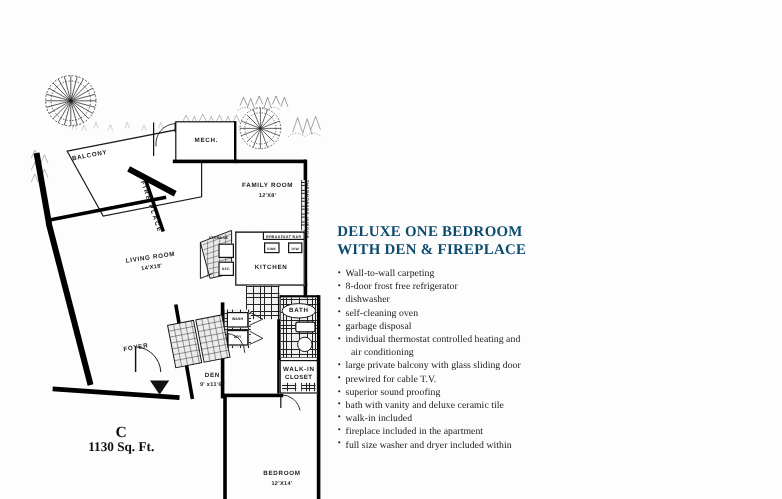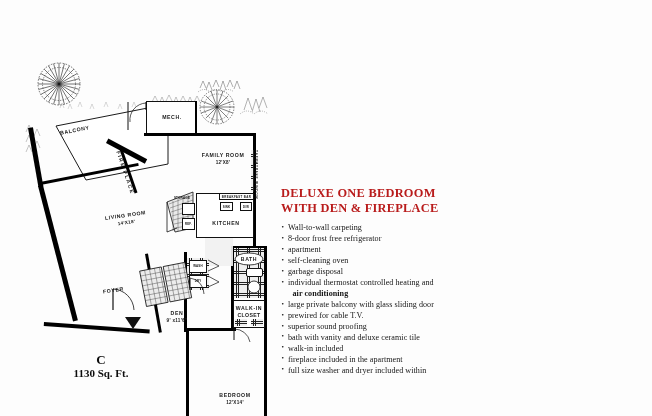--- a/index.html
+++ b/index.html
@@ -81,21 +81,21 @@
     top: 186px;
     width: 230px;
   }
   #desc h1 {
     margin: 0;
     font-family: "Liberation Serif", serif;
     font-weight: bold;
     font-size: 12.4px;
     line-height: 1.22;
     letter-spacing: 0.25px;
-    color: #b91c1c;
+    color: #0c4a6e;
   }
   #desc ul {
     margin: 7px 0 0 0;
     padding: 0;
     list-style: none;
   }
   #desc li {
     font-family: "Liberation Serif", serif;
     font-size: 8.1px;
     line-height: 1.355;
@@ -108,21 +108,20 @@
     content: "\2022";
     position: absolute;
     left: 0.5px;
     top: -0.3px;
     font-size: 7px;
     color: #151515;
   }
   #desc li .cont {
     display: block;
     padding-left: 4.5px;
-    font-weight: bold;
   }
 
   
   #plan-title {
     position: absolute;
     left: 38px;
     top: 353px;
     width: 126px;
     text-align: center;
     font-family: "Liberation Serif", serif;
@@ -449,21 +448,21 @@
   </div>
 
   <div id="desc">
     <h1>
       <span>DELUXE ONE BEDROOM</span><br>
       <span>WITH DEN &amp; FIREPLACE</span>
     </h1>
     <ul id="feature-list">
         <li><span>Wall-to-wall carpeting</span></li>
         <li><span>8-door frost free refrigerator</span></li>
-        <li><span>apartment</span></li>
+        <li><span>dishwasher</span></li>
         <li><span>self-cleaning oven</span></li>
         <li><span>garbage disposal</span></li>
         <li><span>individual thermostat controlled heating and</span><span class="cont">air conditioning</span></li>
         <li><span>large private balcony with glass sliding door</span></li>
         <li><span>prewired for cable T.V.</span></li>
         <li><span>superior sound proofing</span></li>
         <li><span>bath with vanity and deluxe ceramic tile</span></li>
         <li><span>walk-in included</span></li>
         <li><span>fireplace included in the apartment</span></li>
         <li><span>full size washer and dryer included within</span></li>

